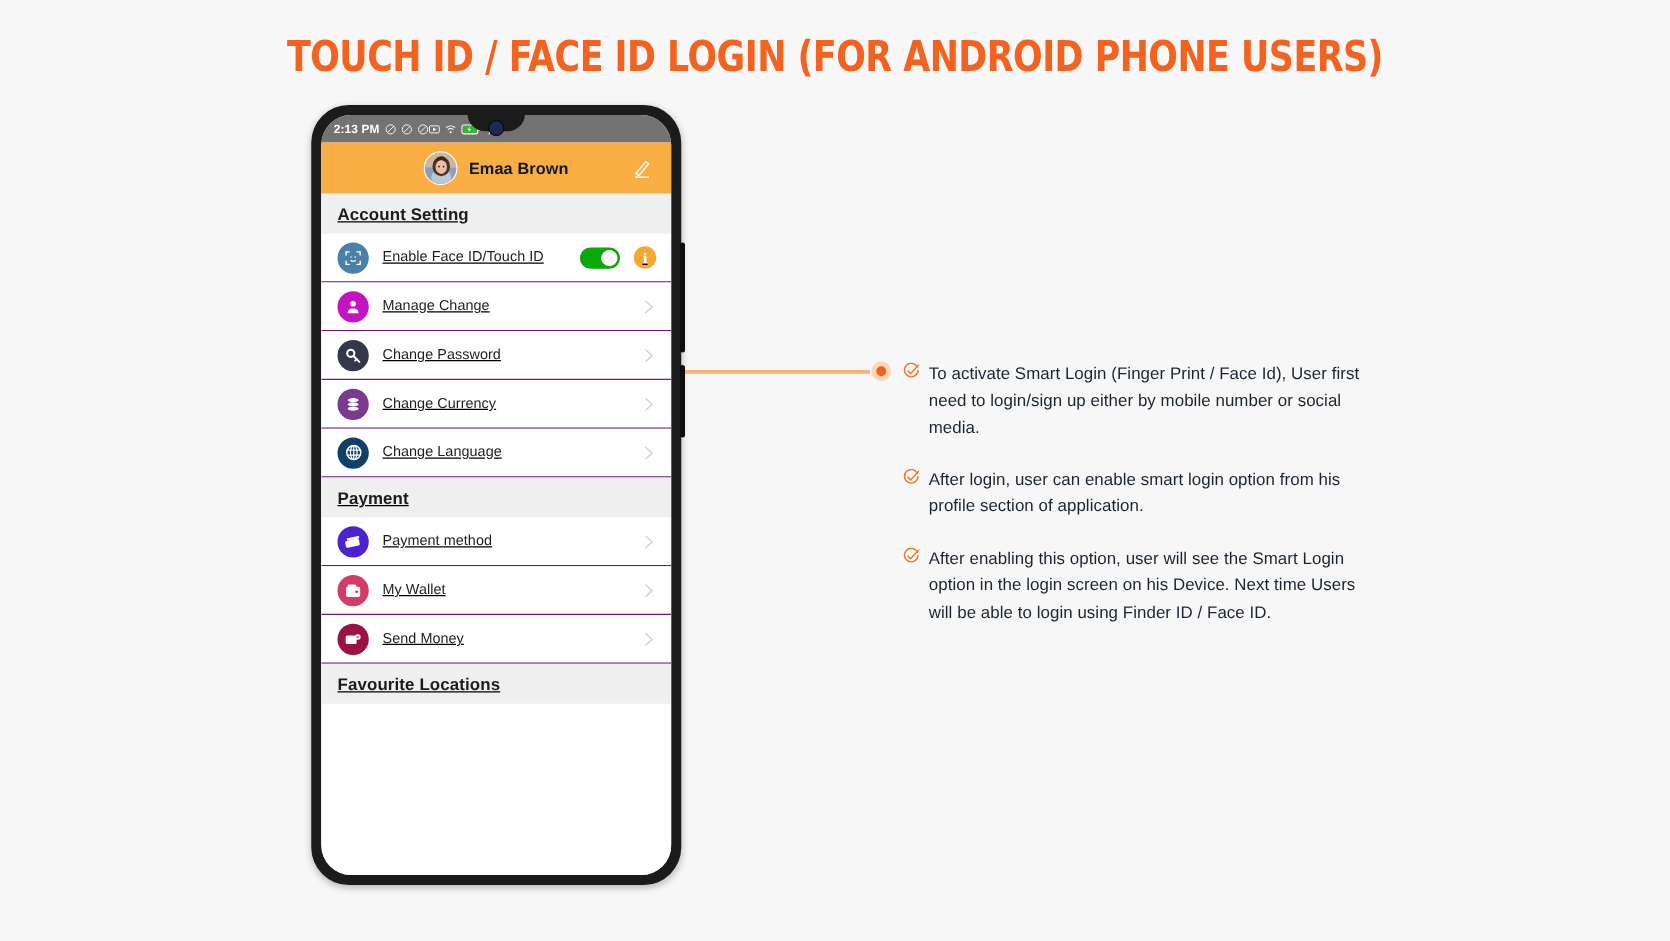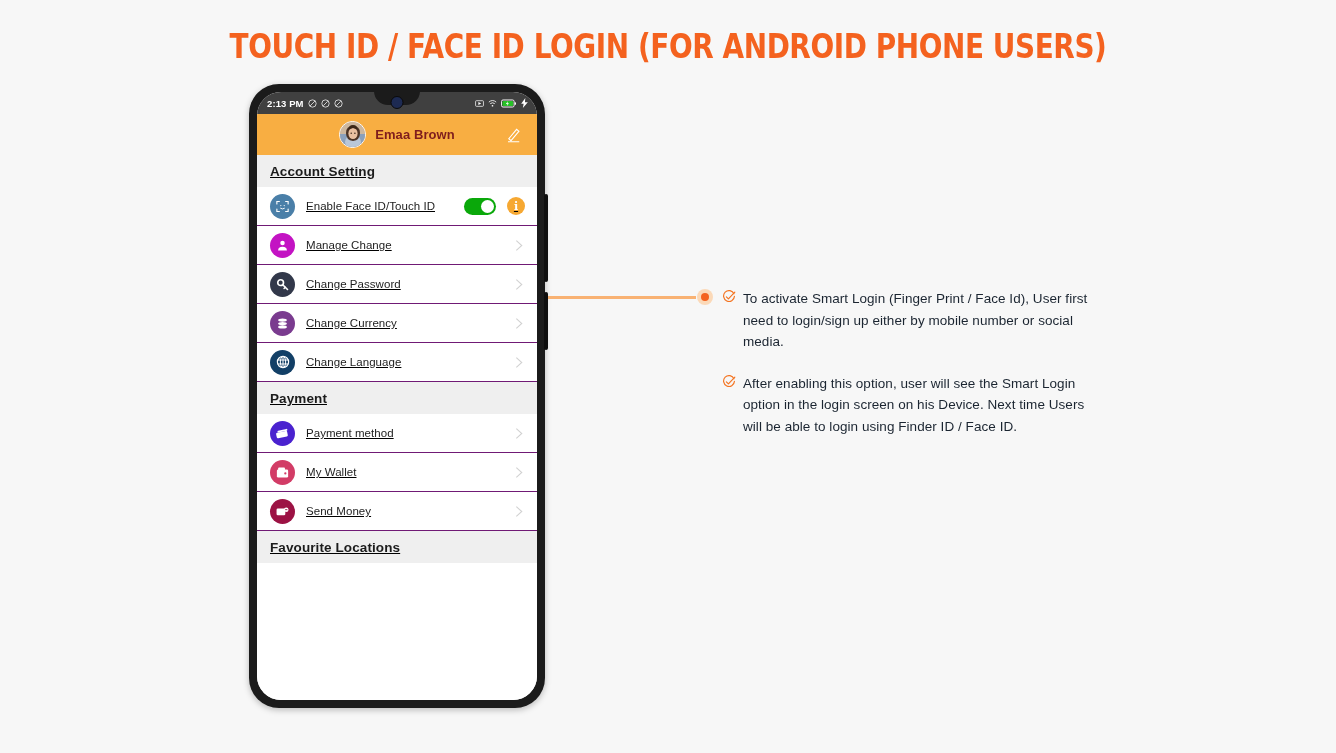--- a/index.html
+++ b/index.html
@@ -59,24 +59,24 @@
     width: 4px;
     background: #0e0e0e;
     border-radius: 2px;
   }
   .side-btn.volume { top: 110px; height: 88px; }
   .side-btn.power  { top: 208px; height: 58px; }
 
   
   .statusbar {
     height: 22px;
-    background: #404040;
-    display: flex;
-    align-items: center;
-    justify-content: space-between;
+    background: #737373;
+    display: flex;
+    align-items: center;
+    justify-content: flex-start;
     padding: 0 9px 0 10px;
     position: relative;
   }
   .sb-left, .sb-right {
     display: flex;
     align-items: center;
     gap: 4px;
   }
   .sb-time {
     color: #ffffff;
@@ -122,21 +122,21 @@
     border-radius: 50%;
     overflow: hidden;
     border: 1.5px solid #ffffff;
     margin-right: 9px;
     flex: 0 0 auto;
     background: #c9ae95;
     position: relative;
   }
   .avatar svg { display: block; }
   .user-name {
-    color: #7f1d1d;
+    color: #0f172a;
     font-size: 13px;
     font-weight: bold;
     letter-spacing: .1px;
   }
   .edit-icon {
     position: absolute;
     right: 14px;
     top: 50%;
     transform: translateY(-50%);
     width: 18px;
@@ -595,15 +595,22 @@
       <path d="M20.5 6.5 A9.3 9.3 0 1 0 21.3 11" fill="none" stroke="#f47421" stroke-width="2" stroke-linecap="round"></path>
       <polyline points="7.5,11.8 11,15.3 22,3.6" fill="none" stroke="#f47421" stroke-width="2" stroke-linecap="round" stroke-linejoin="round"></polyline>
     </svg>
     <div class="note-text">To activate Smart Login (Finger Print / Face Id), User first need to login/sign up either by mobile number or social media.</div>
   </div>
   <div class="note">
     <svg class="check-icon" viewBox="0 0 24 24">
       <path d="M20.5 6.5 A9.3 9.3 0 1 0 21.3 11" fill="none" stroke="#f47421" stroke-width="2" stroke-linecap="round"></path>
       <polyline points="7.5,11.8 11,15.3 22,3.6" fill="none" stroke="#f47421" stroke-width="2" stroke-linecap="round" stroke-linejoin="round"></polyline>
     </svg>
+    <div class="note-text">After login, user can enable smart login option from his profile section of application.</div>
+  </div>
+  <div class="note">
+    <svg class="check-icon" viewBox="0 0 24 24">
+      <path d="M20.5 6.5 A9.3 9.3 0 1 0 21.3 11" fill="none" stroke="#f47421" stroke-width="2" stroke-linecap="round"></path>
+      <polyline points="7.5,11.8 11,15.3 22,3.6" fill="none" stroke="#f47421" stroke-width="2" stroke-linecap="round" stroke-linejoin="round"></polyline>
+    </svg>
     <div class="note-text">After enabling this option, user will see the Smart Login option in the login screen on his Device. Next time Users will be able to login using Finder ID / Face ID.</div>
   </div>
 </div>
 
 </body></html>

